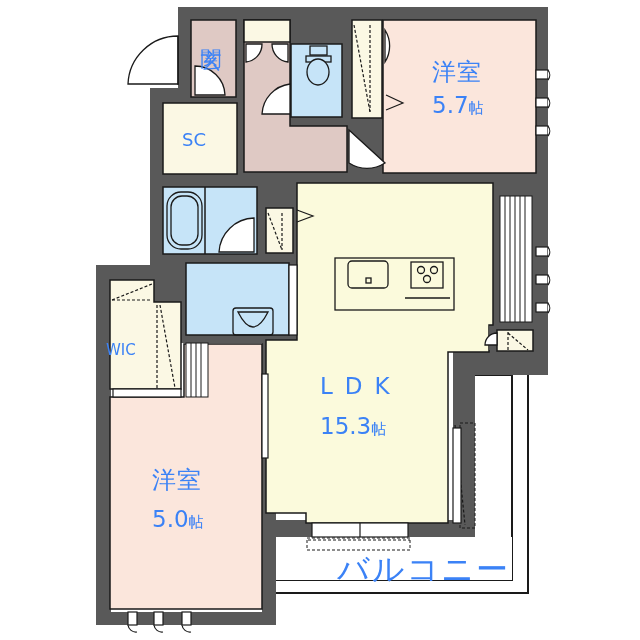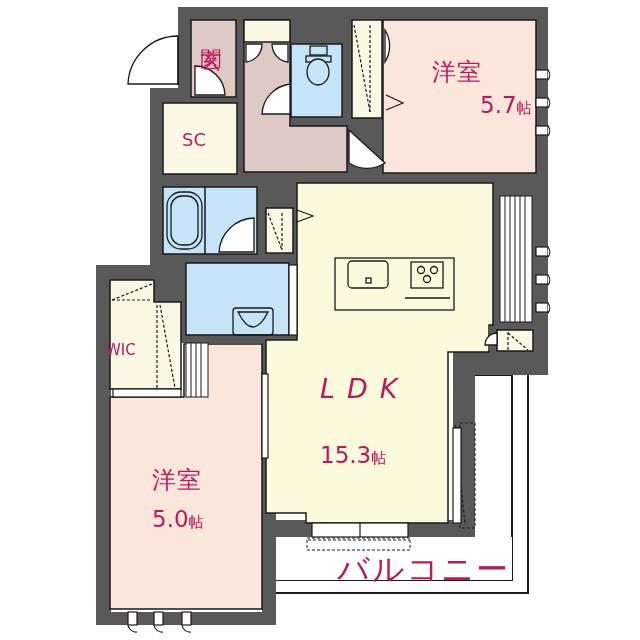--- a/index.html
+++ b/index.html
@@ -1,24 +1,24 @@
 <!DOCTYPE html>
 <html><head>
   <meta charset="utf-8">
   <style>
     html, body { margin: 0; padding: 0; background: #ffffff; }
     body { width: 640px; height: 640px; overflow: hidden; position: relative; }
     #plan { position: absolute; left: 0; top: 0; width: 640px; height: 640px; }
-    .lbl { position: absolute; font-family: "DejaVu Sans", sans-serif; color: #be185d; text-align: right; line-height: 1; white-space: nowrap; }
+    .lbl { position: absolute; font-family: "DejaVu Sans", sans-serif; color: #3b82f6; text-align: right; line-height: 1; white-space: nowrap; }
     .room-name { font-size: 24px; letter-spacing: 1px; }
     .room-size { font-size: 23px; }
     .room-size .unit { font-size: 15px; }
     .small-lbl { font-family: "DejaVu Sans", sans-serif; font-weight: normal; font-size: 15px; }
     .vert { writing-mode: vertical-rl; font-size: 21px; letter-spacing: 1px; }
-    .ldk-name { font-size: 27px; letter-spacing: 12px; font-style: italic; }
+    .ldk-name { font-size: 23px; letter-spacing: 12px; }
     .balcony { font-size: 32px; letter-spacing: 2px; }
   </style>
 </head>
 <body>
 
 <svg id="plan" viewBox="0 0 640 640" xmlns="http://www.w3.org/2000/svg">
 
   <g>
     <polyline points="453,375 512,375 512,580 272,580" fill="none" stroke="#1a1a1a" stroke-width="2"></polyline>
     <polyline points="528,375 528,593 272,593" fill="none" stroke="#1a1a1a" stroke-width="2"></polyline>
@@ -186,26 +186,26 @@
     <rect x="453" y="428" width="8" height="95"></rect>
     <rect x="289" y="265" width="8" height="70"></rect>
     <rect x="113" y="389" width="68" height="8"></rect>
   </g>
 </svg>
 
 <div class="lbl vert room-name" style="left:200px; top:32px;">玄関</div>
 <div class="lbl small-lbl" style="left:182px; top:131px; font-size:18px;">SC</div>
 
 <div class="lbl room-name" style="left:432px; top:60px;">洋室</div>
-<div class="lbl room-size" style="left:432px; top:94px;margin-left:48px;">
+<div class="lbl room-size" style="left:432px; top:94px;">
   <span>5.7</span><span class="unit">帖</span>
 </div>
 
 <div class="lbl ldk-name" style="left:320px; top:375px;">LDK</div>
-<div class="lbl room-size" style="left:320px; top:415px;margin-top:29px;">
+<div class="lbl room-size" style="left:320px; top:415px;">
   <span>15.3</span><span class="unit">帖</span>
 </div>
 
 <div class="lbl small-lbl" style="left:106px; top:343px;">WIC</div>
 
 <div class="lbl room-name" style="left:152px; top:468px;">洋室</div>
 <div class="lbl room-size" style="left:152px; top:508px;">
   <span>5.0</span><span class="unit">帖</span>
 </div>
 

